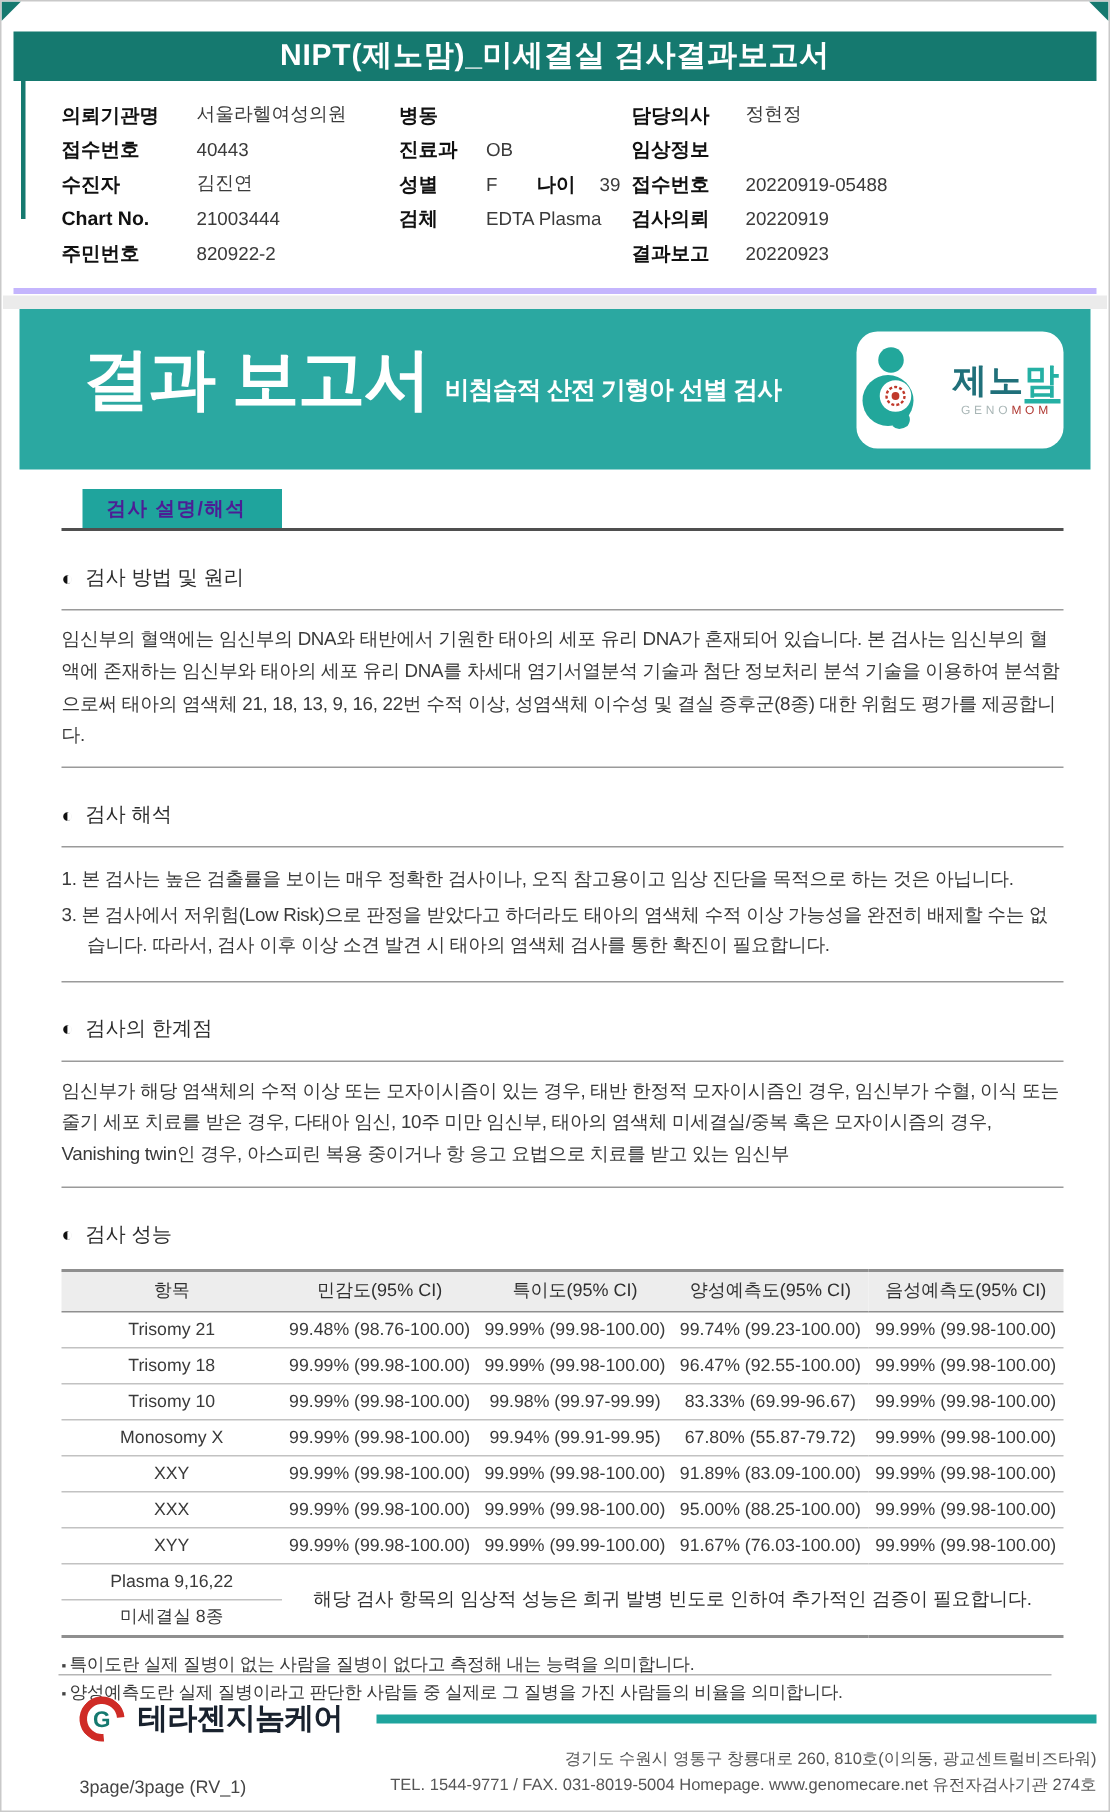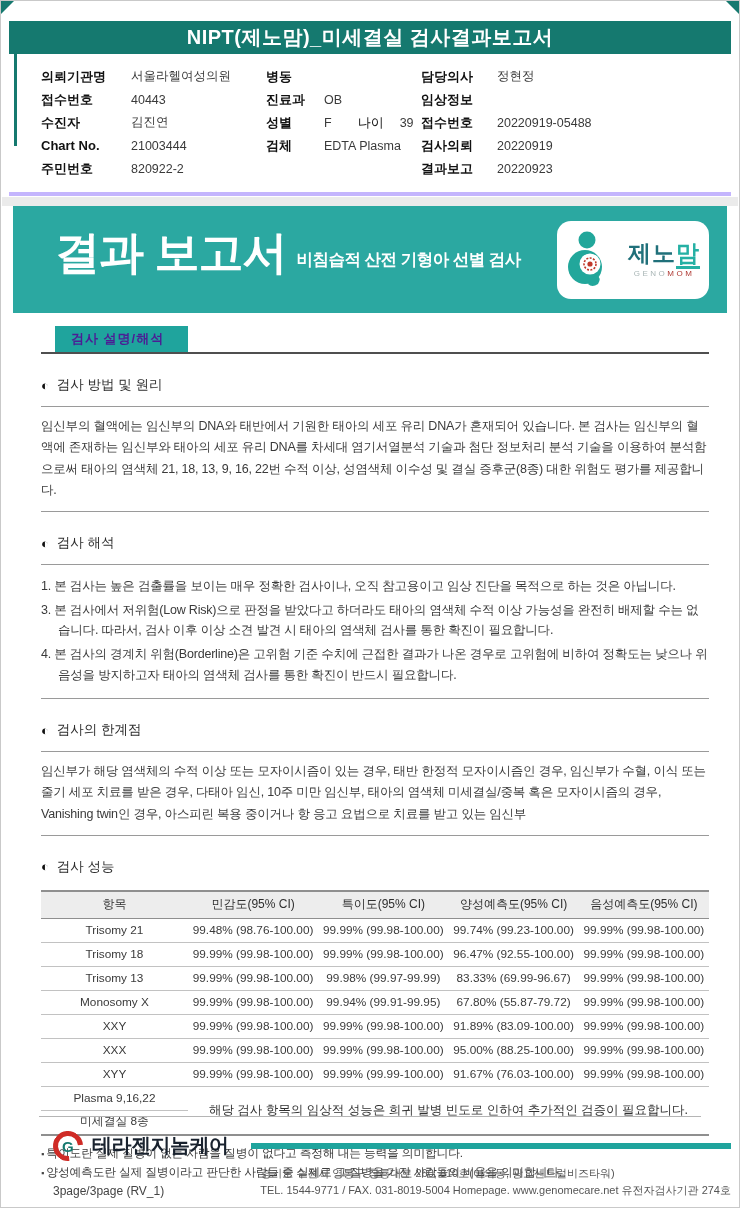--- a/index.html
+++ b/index.html
@@ -22,30 +22,30 @@
   .ic{display:flex;flex-direction:column;}
   .ic1{width:225px;padding-left:32px;}
   .ic2{width:155px;}
   .ic3{flex:1;}
   .irow{display:flex;height:23px;align-items:center;font-size:12.5px;}
   .irow .lab{font-weight:bold;color:#111;font-size:13px;}
   .ic1 .lab{width:90px;}
   .ic2 .lab{width:58px;}
   .ic3 .lab{width:76px;}
   .irow .val{color:#3a3a3a;}
-  .lab2{font-weight:normal;color:#111;font-size:13px;width:42px;margin-left:14px;padding-left:12px;}
+  .lab2{font-weight:bold;color:#111;font-size:13px;width:42px;margin-left:14px;padding-left:12px;}
 
   .gap{height:9px;background:#ebebeb;margin:1px 1px 0 1px;}
 
   
   .banner{position:relative;margin:0 12px;height:107px;background:#2BA8A1;}
   .banner-text{position:absolute;left:42px;top:22px;display:flex;align-items:flex-end;}
   .banner-title{color:#fff;font-size:45px;font-weight:bold;letter-spacing:-1px;line-height:1.1;}
   .banner-sub{color:#fff;font-size:16.5px;font-weight:bold;margin-left:10px;margin-bottom:7px;letter-spacing:-0.5px;}
-  .logo-box{position:absolute;right:18px;top:15px;width:152px;height:78px;background:#fff;border-radius:14px;
+  .logo-box{position:absolute;right:18px;top:15px;width:138px;height:78px;background:#fff;border-radius:14px;
     display:flex;align-items:center;justify-content:center;gap:18px;}
   .logo-icon{width:44px;height:60px;position:relative;flex:0 0 44px;}
   .logo-words{display:flex;flex-direction:column;align-items:center;line-height:1;}
   .logo-kr{font-size:23px;font-weight:bold;letter-spacing:1px;}
   .logo-kr .kr1{color:#20707a;}
   .logo-kr .kr2{color:#25b0a4;border-bottom:3px solid #25b0a4;}
   .logo-en{font-size:8px;letter-spacing:2.5px;margin-top:5px;}
   .logo-en .en1{color:#a9b6b6;}
   .logo-en .en2{color:#b03a34;font-weight:normal;}
 
@@ -83,21 +83,21 @@
   .footer-topline{margin:0 38px;border-top:1px solid #b5b5b5;}
   .footer-brand{display:flex;align-items:center;margin:14px 8px 0 52px;}
   .emblem{width:30px;height:30px;position:relative;margin-right:9px;}
   .emblem-ring{position:absolute;left:0;top:0;width:20px;height:20px;border-radius:50%;
     border:5px solid #cf2b26;border-right-color:transparent;transform:rotate(40deg);}
   .emblem-g{position:absolute;left:9px;top:7px;color:#15796F;font-weight:bold;font-size:15px;}
   .company{font-size:20px;font-weight:bold;color:#19222e;letter-spacing:-0.5px;}
   .footer-bar{flex:1;height:6px;background:#1FA49D;margin-left:22px;}
   .footer-bottom{display:flex;justify-content:space-between;align-items:flex-end;margin:4px 8px 0 52px;}
   .page-no{font-size:12px;color:#444;padding-bottom:1px;text-align:right;}
-  .addr{font-size:11px;color:#555;line-height:1.55;}
+  .addr{text-align:right;font-size:11px;color:#555;line-height:1.55;}
 </style>
 </head>
 <body>
 
 <div class="page">
   <div class="tri tri-left"></div>
   <div class="tri tri-right"></div>
 
   <div class="header-band">
     <span>NIPT(제노맘)_미세결실 검사결과보고서</span>
@@ -216,21 +216,20 @@
     <hr class="rule">
 
     <div class="sec-head">
       <span class="sec-bullet">◐</span>
       <span>검사 해석</span>
     </div>
     <hr class="rule">
     <div class="ilist">
       <div class="item">1. 본 검사는 높은 검출률을 보이는 매우 정확한 검사이나, 오직 참고용이고 임상 진단을 목적으로 하는 것은 아닙니다.</div>
       <div class="item">3. 본 검사에서 저위험(Low Risk)으로 판정을 받았다고 하더라도 태아의 염색체 수적 이상 가능성을 완전히 배제할 수는 없습니다. 따라서, 검사 이후 이상 소견 발견 시 태아의 염색체 검사를 통한 확진이 필요합니다.</div>
-      <div class="item">4. 본 검사의 경계치 위험(Borderline)은 고위험 기준 수치에 근접한 결과가 나온 경우로 고위험에 비하여 정확도는 낮으나 위음성을 방지하고자 태아의 염색체 검사를 통한 확진이 반드시 필요합니다.</div>
     </div>
     <hr class="rule">
 
     <div class="sec-head">
       <span class="sec-bullet">◐</span>
       <span>검사의 한계점</span>
     </div>
     <hr class="rule">
     <div class="para">임신부가 해당 염색체의 수적 이상 또는 모자이시즘이 있는 경우, 태반 한정적 모자이시즘인 경우, 임신부가 수혈, 이식 또는 줄기 세포 치료를 받은 경우, 다태아 임신, 10주 미만 임신부, 태아의 염색체 미세결실/중복 혹은 모자이시즘의 경우, Vanishing twin인 경우, 아스피린 복용 중이거나 항 응고 요법으로 치료를 받고 있는 임신부</div>
     <hr class="rule">
@@ -259,21 +258,21 @@
           <td>99.99% (99.98-100.00)</td>
         </tr>
         <tr>
           <td class="c-name">Trisomy 18</td>
           <td>99.99% (99.98-100.00)</td>
           <td>99.99% (99.98-100.00)</td>
           <td>96.47% (92.55-100.00)</td>
           <td>99.99% (99.98-100.00)</td>
         </tr>
         <tr>
-          <td class="c-name">Trisomy 13</td>
+          <td class="c-name">Trisomy 10</td>
           <td>99.99% (99.98-100.00)</td>
           <td>99.98% (99.97-99.99)</td>
           <td>83.33% (69.99-96.67)</td>
           <td>99.99% (99.98-100.00)</td>
         </tr>
         <tr>
           <td class="c-name">Monosomy X</td>
           <td>99.99% (99.98-100.00)</td>
           <td>99.94% (99.91-99.95)</td>
           <td>67.80% (55.87-79.72)</td>

